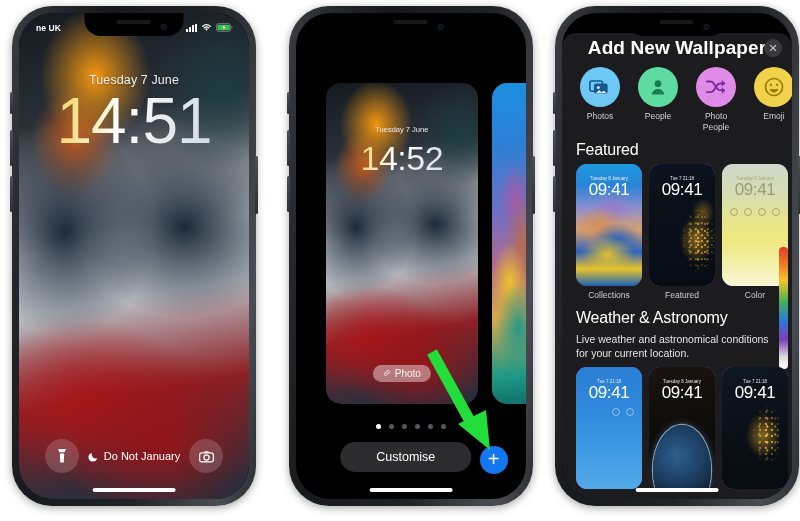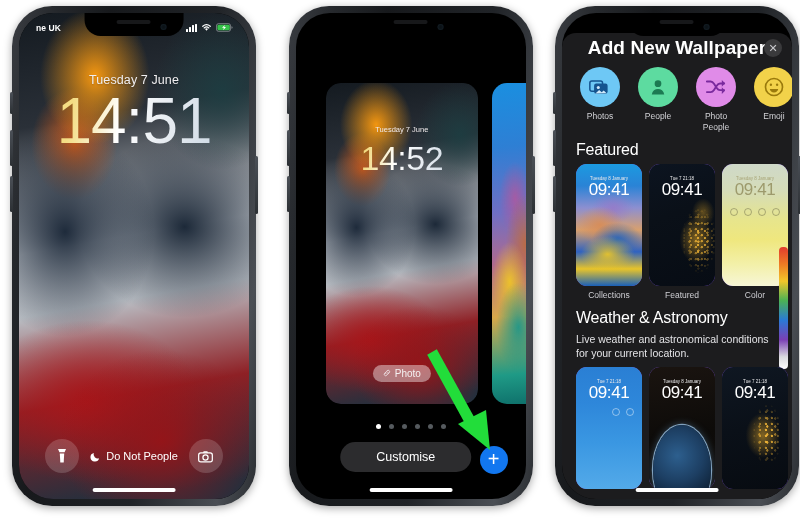--- a/index.html
+++ b/index.html
@@ -274,21 +274,21 @@
         <div class="quick-btn">
           <svg width="12" height="16" viewBox="0 0 12 16">
             <path d="M2 1h8l-1.4 3.2H3.4z" fill="#fff"></path>
             <path d="M3.8 5.4h4.4l-.5 9.2H4.3z" fill="#fff"></path>
           </svg>
         </div>
         <div class="dnd">
           <svg width="11" height="11" viewBox="0 0 14 14">
             <path d="M11.6 9.2A5.4 5.4 0 0 1 4.8 2.4 5.6 5.6 0 1 0 11.6 9.2z" fill="#fff"></path>
           </svg>
-          <span>Do Not People</span>
+          <span>Do Not January</span>
         </div>
         <div class="quick-btn">
           <svg width="15" height="13" viewBox="0 0 18 15">
             <rect x="0.8" y="3" width="16.4" height="11" rx="2.6" fill="none" stroke="#fff" stroke-width="1.5"></rect>
             <path d="M5.6 3l1.3-1.9h4.2L12.4 3z" fill="#fff"></path>
             <circle cx="9" cy="8.6" r="3.1" fill="none" stroke="#fff" stroke-width="1.5"></circle>
           </svg>
         </div>
       </div>
       <div class="home-indicator"></div>

